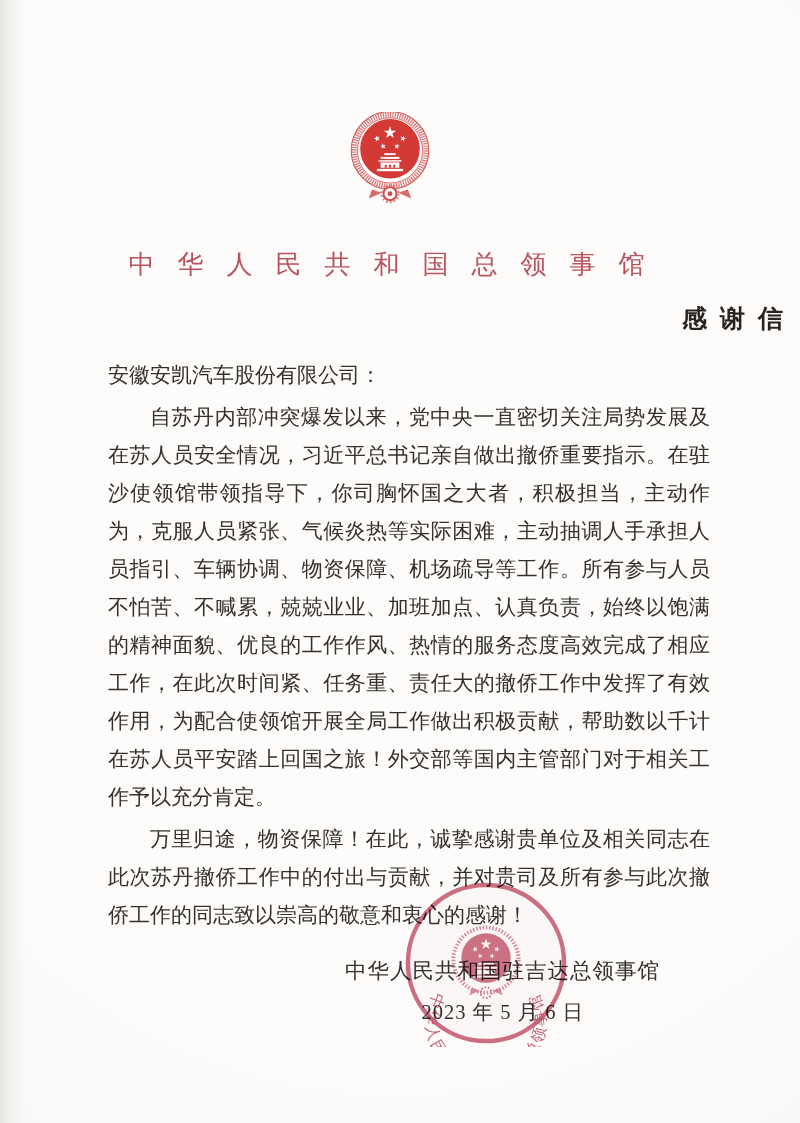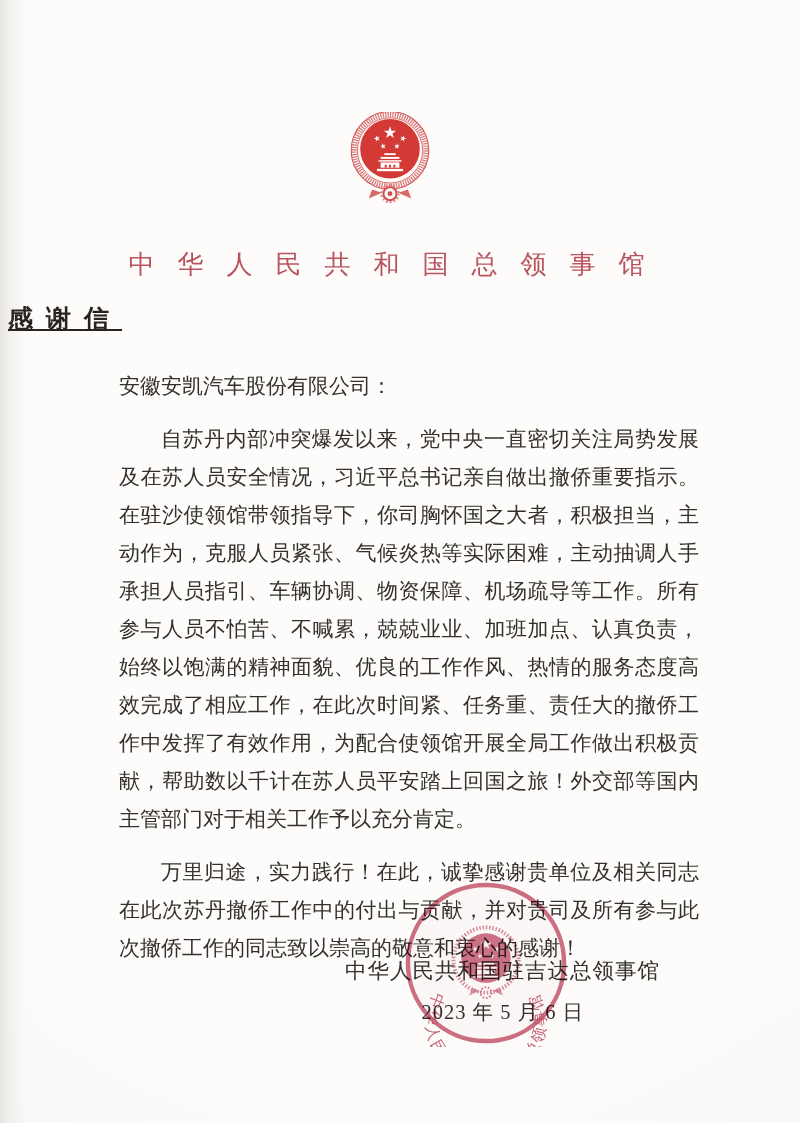--- a/index.html
+++ b/index.html
@@ -20,32 +20,31 @@
   }
   .org-line {
     position:absolute; top:247px; left:4px; width:788px;
     text-align:center;
     font-size:26px; font-weight:500; color:#b8545e;
     letter-spacing:23px;
     font-family:Liberation Serif, serif;
   }
   .letter-title {
     position:absolute; top:302px; left:8px; width:788px; margin:0;
-    text-align:left;
+    text-align:right;
     font-size:25px; font-weight:bold; color:#262320;
     letter-spacing:13px;
     font-family:"Liberation Sans", sans-serif;
-    text-decoration:underline;
   }
   .letter-body {
     position:absolute; top:352px; left:104px; width:610px;
     font-size:21px; line-height:38px; color:#33302d;
     text-align:justify;
   }
-  .letter-body p { margin:15px; }
+  .letter-body p { margin:4px; }
   .letter-body .para { text-indent:2em; }
   .sign-org {
     position:absolute; top:956px; right:140px;
     font-size:21.5px; letter-spacing:1px; color:#33302d;
   }
   .sign-date {
     position:absolute; top:998px; right:216px;
     font-size:20.5px; letter-spacing:1px; color:#33302d;
   }
   .seal {
@@ -93,21 +92,21 @@
     </svg>
   </div>
 
   <div class="org-line">中华人民共和国总领事馆</div>
 
   <h1 class="letter-title">感谢信</h1>
 
   <div class="letter-body">
     <p class="salutation">安徽安凯汽车股份有限公司：</p>
     <p class="para">自苏丹内部冲突爆发以来，党中央一直密切关注局势发展及在苏人员安全情况，习近平总书记亲自做出撤侨重要指示。在驻沙使领馆带领指导下，你司胸怀国之大者，积极担当，主动作为，克服人员紧张、气候炎热等实际困难，主动抽调人手承担人员指引、车辆协调、物资保障、机场疏导等工作。所有参与人员不怕苦、不喊累，兢兢业业、加班加点、认真负责，始终以饱满的精神面貌、优良的工作作风、热情的服务态度高效完成了相应工作，在此次时间紧、任务重、责任大的撤侨工作中发挥了有效作用，为配合使领馆开展全局工作做出积极贡献，帮助数以千计在苏人员平安踏上回国之旅！外交部等国内主管部门对于相关工作予以充分肯定。</p>
-    <p class="para">万里归途，实力践行！在此，诚挚感谢贵单位及相关同志在此次苏丹撤侨工作中的付出与贡献，并对贵司及所有参与此次撤侨工作的同志致以崇高的敬意和衷心的感谢！</p>
+    <p class="para">万里归途，物资保障！在此，诚挚感谢贵单位及相关同志在此次苏丹撤侨工作中的付出与贡献，并对贵司及所有参与此次撤侨工作的同志致以崇高的敬意和衷心的感谢！</p>
   </div>
 
   <div class="sign-org">中华人民共和国驻吉达总领事馆</div>
   <div class="sign-date">2023 年 5 月 6 日</div>
 
   <div class="seal">
     <svg width="168" height="168" viewBox="0 0 170 170" xmlns="http://www.w3.org/2000/svg">
       <defs>
         <path id="st2" d="M0,-1 L0.224,-0.309 L0.951,-0.309 L0.363,0.118 L0.588,0.809 L0,0.382 L-0.588,0.809 L-0.363,0.118 L-0.951,-0.309 L-0.224,-0.309 Z"></path>
         <path id="sealArc" d="M 33 115 A 60 60 0 1 0 137 115" fill="none"></path>

